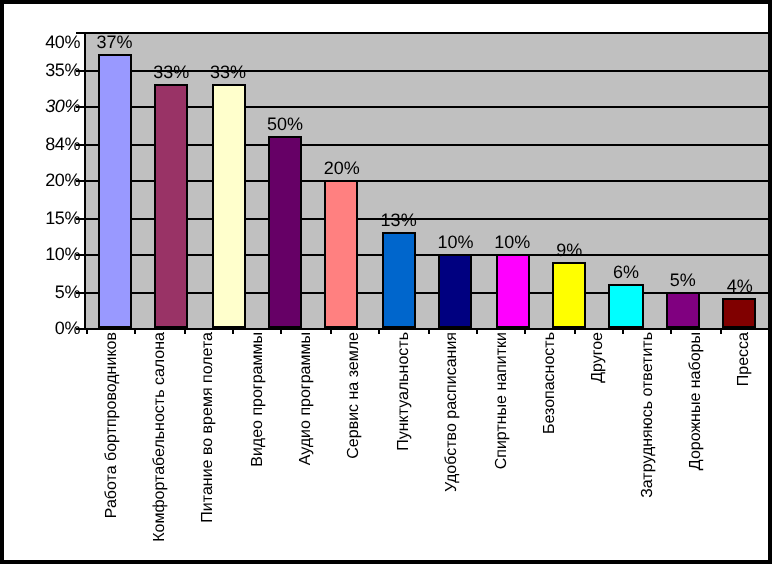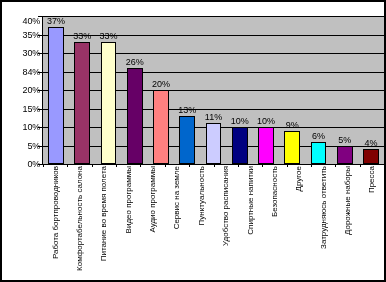--- a/index.html
+++ b/index.html
@@ -150,21 +150,21 @@
   }
 </style>
 </head>
 <body>
 
 <div id="chart-frame">
 
   <div id="y-axis-labels">
       <div class="y-tick-label" style="top: 5px;">40%</div>
       <div class="y-tick-label" style="top: 18.5px; text-align: center;">35%</div>
-      <div class="y-tick-label" style="top: 37px;">30%</div>
+      <div class="y-tick-label" style="top: 37px; font-style: italic;">30%</div>
       <div class="y-tick-label" style="top: 55.5px;">84%</div>
       <div class="y-tick-label" style="top: 74px;">20%</div>
       <div class="y-tick-label" style="top: 92.5px; text-align: right;">15%</div>
       <div class="y-tick-label" style="top: 111px;">10%</div>
       <div class="y-tick-label" style="top: 129.5px;">5%</div>
       <div class="y-tick-label" style="top: 148px;">0%</div>
     </div>
   <div id="y-axis-line"></div>
 
   <div id="plot-area">
@@ -186,33 +186,29 @@
         <div class="bar-slot">
           <div class="bar" style="height: 122.1px; background: rgb(153, 51, 102);"></div>
           <div class="bar-value" style="bottom: 123.1px;">33%</div>
         </div>
         <div class="bar-slot">
           <div class="bar" style="height: 122.1px; background: rgb(255, 255, 204);"></div>
           <div class="bar-value" style="bottom: 123.1px;">33%</div>
         </div>
         <div class="bar-slot">
           <div class="bar" style="height: 96.2px; background: rgb(102, 0, 102);"></div>
-          <div class="bar-value" style="bottom: 97.2px;">26%</div>
+          <div class="bar-value" style="bottom: 97.2px;">50%</div>
         </div>
         <div class="bar-slot">
           <div class="bar" style="height: 74px; background: rgb(255, 128, 128);"></div>
           <div class="bar-value" style="bottom: 75px;">20%</div>
         </div>
         <div class="bar-slot">
           <div class="bar" style="height: 48.1px; background: rgb(0, 102, 204);"></div>
           <div class="bar-value" style="bottom: 49.1px;">13%</div>
-        </div>
-        <div class="bar-slot">
-          <div class="bar" style="height: 40.7px; background: rgb(204, 204, 255);"></div>
-          <div class="bar-value" style="bottom: 41.7px;">11%</div>
         </div>
         <div class="bar-slot">
           <div class="bar" style="height: 37px; background: rgb(0, 0, 128);"></div>
           <div class="bar-value" style="bottom: 38px;">10%</div>
         </div>
         <div class="bar-slot">
           <div class="bar" style="height: 37px; background: rgb(255, 0, 255);"></div>
           <div class="bar-value" style="bottom: 38px;">10%</div>
         </div>
         <div class="bar-slot">

